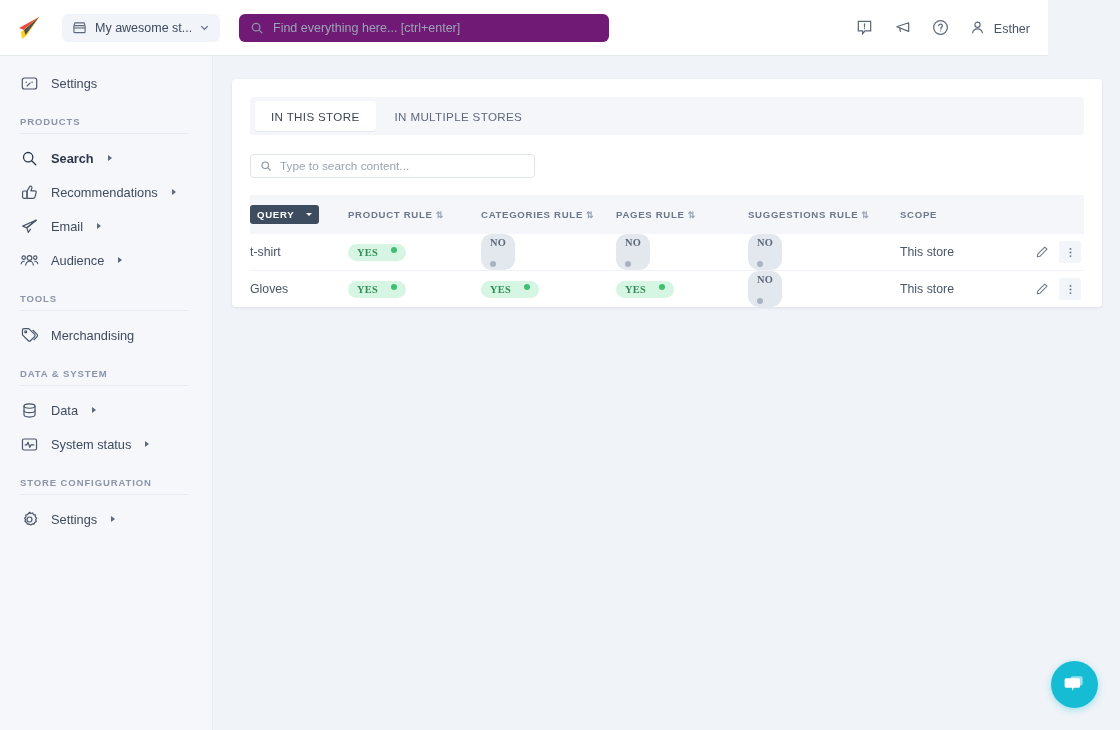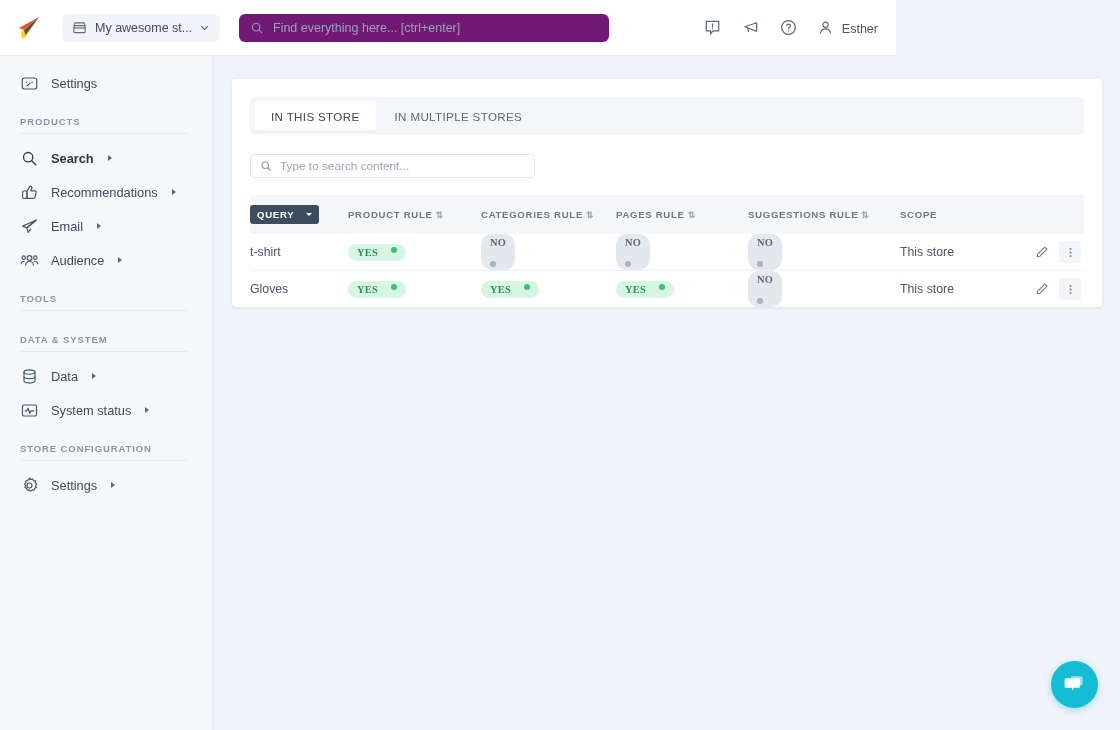--- a/index.html
+++ b/index.html
@@ -4,21 +4,21 @@
 <style>
   * { box-sizing: border-box; margin: 0; padding: 0; }
   html, body {
     width: 1120px; height: 730px;
     background: #f0f3f8;
     font-family: "Liberation Sans", sans-serif;
     overflow: hidden;
   }
   
   .topbar {
-    position: absolute; top: 0; left: 0; width: 896px; height: 56px;
+    position: absolute; top: 0; left: 0; width: 1048px; height: 56px;
     background: #ffffff; border-bottom: 1px solid #e4e8ef;
     display: flex; align-items: center;
   }
   .logo { width: 30px; height: 30px; margin-left: 13px; flex: none; }
   .store-select {
     display: flex; align-items: center; gap: 8px;
     background: #f1f4f9; border-radius: 6px;
     height: 28px; padding: 0 10px; margin-left: 19px; flex: none;
     font-size: 12.5px; color: #3f4b5e; cursor: pointer;
   }
@@ -270,20 +270,28 @@
       <circle cx="16.1" cy="7" r="1.8"></circle>
       <path d="M18.7 13.4 a2.9 2.9 0 0 0 -3.2 -2.6" stroke-linecap="round"></path>
     </svg>
     <span class="nav-label">Audience</span>
     <span class="caret-tri"></span>
   </div>
 
   <div class="section-head">TOOLS</div>
   <div class="sec-gap"></div>
 
+  <div class="nav-item">
+    <svg class="nav-icon" viewBox="0 0 20 20" fill="none" stroke="#4a5568" stroke-width="1.25">
+      <path d="M2.6 9.3 V4.3 a1.6 1.6 0 0 1 1.6 -1.6 H9.2 L15.4 8.9 a1.5 1.5 0 0 1 0 2.2 L11 15.5 a1.5 1.5 0 0 1 -2.2 0 Z" stroke-linejoin="round"></path>
+      <circle cx="6" cy="6.1" r="1.05"></circle>
+      <path d="M13.3 4.2 L18 8.9 a1.5 1.5 0 0 1 0 2.2 L14.4 14.8" stroke-linejoin="round"></path>
+    </svg>
+    <span class="nav-label">Merchandising</span>
+  </div>
 
   <div class="section-head">DATA &amp; SYSTEM</div>
   <div class="sec-gap"></div>
 
   <div class="nav-item">
     <svg class="nav-icon" viewBox="0 0 20 20" fill="none" stroke="#4a5568" stroke-width="1.25">
       <ellipse cx="10" cy="5.3" rx="5.8" ry="2.3"></ellipse>
       <path d="M4.2 5.3 V14.6 c0 1.3 2.6 2.3 5.8 2.3 s5.8 -1 5.8 -2.3 V5.3"></path>
       <path d="M4.2 10 c0 1.3 2.6 2.3 5.8 2.3 s5.8 -1 5.8 -2.3"></path>
     </svg>

